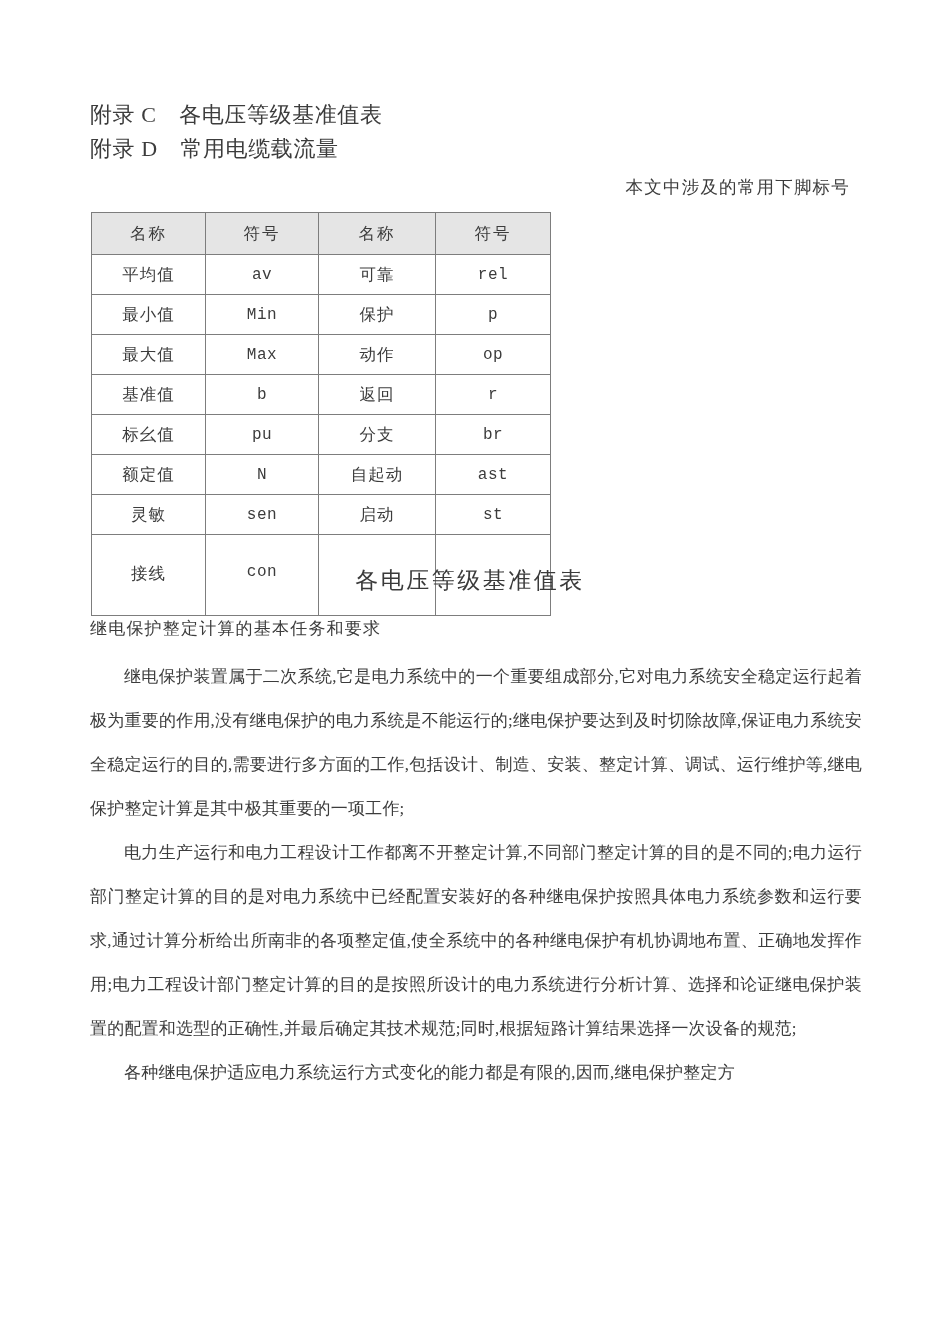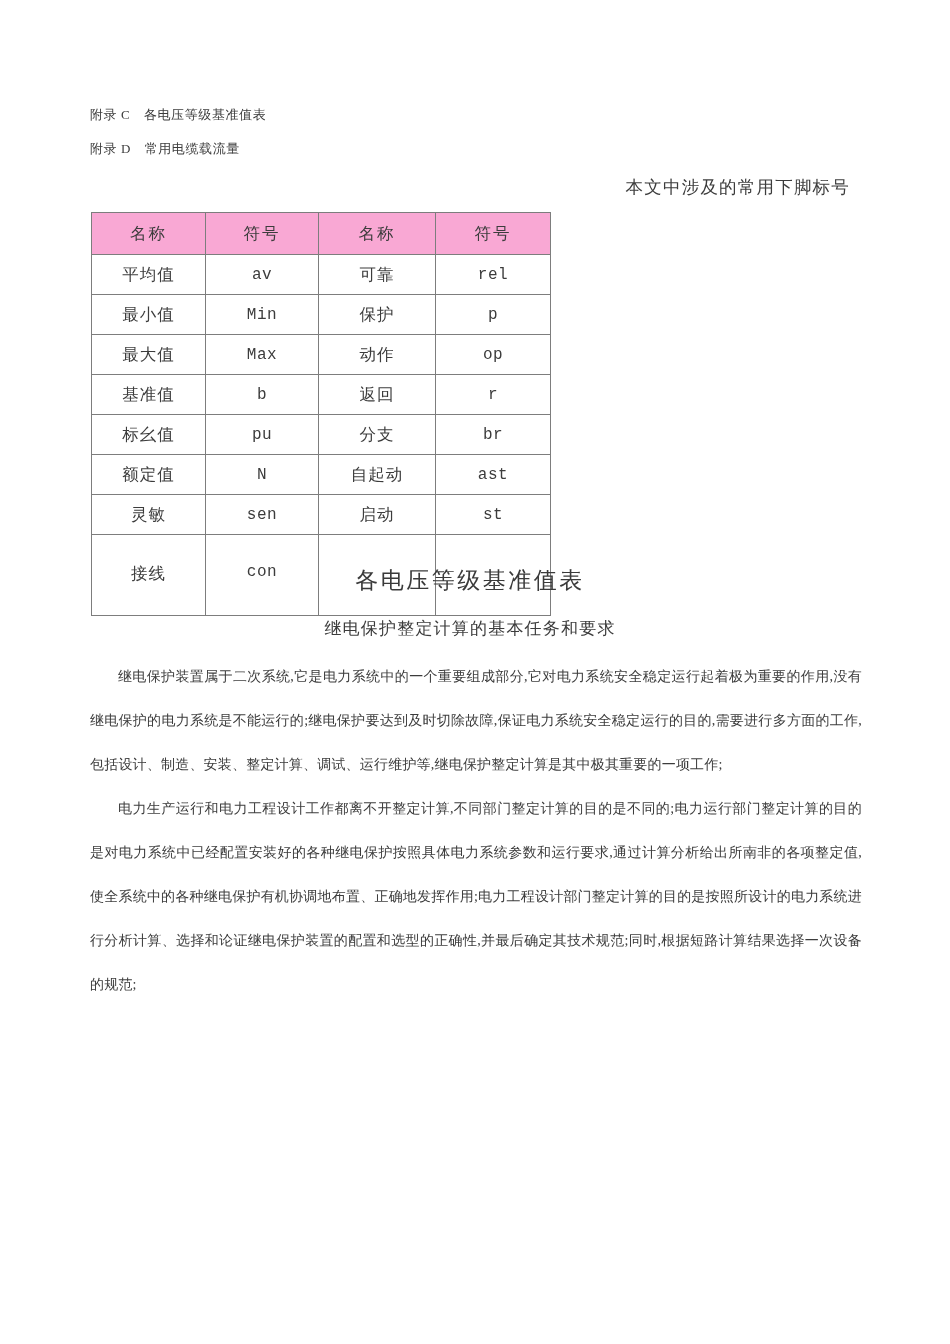--- a/index.html
+++ b/index.html
@@ -24,21 +24,21 @@
   }
 
   
   .appendix-block {
     position: absolute;
     left: 90px;
     top: 98px;
     width: 700px;
   }
   .appendix-line {
-    font-size: 13px;
+    font-size: 22px;
     line-height: 34px;
     letter-spacing: 0.6px;
     color: #3c3c3c;
     white-space: pre;
   }
 
   
   .table-caption {
     position: absolute;
     left: 90px;
@@ -64,21 +64,21 @@
     text-align: center;
     vertical-align: middle;
     font-size: 16.5px;
     font-weight: normal;
     color: #3c3c3c;
     padding: 0;
     height: 39px;
     letter-spacing: 1px;
   }
   .sub-table thead th {
-    background: #f9a8d4;
+    background: #e5e5e5;
     height: 41px;
     letter-spacing: 2px;
   }
   .sub-table col.c1 { width: 114px; }
   .sub-table col.c2 { width: 113px; }
   .sub-table col.c3 { width: 117px; }
   .sub-table col.c4 { width: 115px; }
   .sub-table tr.last-row td { height: 52px; vertical-align: top; padding-top: 28px; }
   .sub-table td.latin {
     font-family: "Liberation Mono", "DejaVu Sans Mono", monospace;
@@ -97,35 +97,35 @@
     letter-spacing: 2.5px;
     color: #3a3a3a;
   }
 
   
   .sub-heading {
     position: absolute;
     left: 90px;
     top: 617px;
     width: 760px;
-    text-align: center;
+    text-align: left;
     font-size: 17px;
     letter-spacing: 1.2px;
     color: #3c3c3c;
   }
 
   
   .body-block {
     position: absolute;
     left: 90px;
     top: 655px;
     width: 772px;
   }
   .para {
-    font-size: 14px;
+    font-size: 17px;
     line-height: 44px;
     text-align: justify;
     text-align-last: left;
     text-justify: inter-character;
     letter-spacing: 0.2px;
     color: #3c3c3c;
     margin: 0;
   }
   .para.indent { text-indent: 2em; }
   .inline-heading {
@@ -216,15 +216,16 @@
     </tbody>
   </table>
 
   <div class="doc-title">各电压等级基准值表</div>
 
   <div class="sub-heading">继电保护整定计算的基本任务和要求</div>
 
   <div class="body-block">
     <p class="para indent">继电保护装置属于二次系统,它是电力系统中的一个重要组成部分,它对电力系统安全稳定运行起着极为重要的作用,没有继电保护的电力系统是不能运行的;继电保护要达到及时切除故障,保证电力系统安全稳定运行的目的,需要进行多方面的工作,包括设计、制造、安装、整定计算、调试、运行维护等,继电保护整定计算是其中极其重要的一项工作;</p>
     <p class="para indent">电力生产运行和电力工程设计工作都离不开整定计算,不同部门整定计算的目的是不同的;电力运行部门整定计算的目的是对电力系统中已经配置安装好的各种继电保护按照具体电力系统参数和运行要求,通过计算分析给出所南非的各项整定值,使全系统中的各种继电保护有机协调地布置、正确地发挥作用;电力工程设计部门整定计算的目的是按照所设计的电力系统进行分析计算、选择和论证继电保护装置的配置和选型的正确性,并最后确定其技术规范;同时,根据短路计算结果选择一次设备的规范;</p>
+    <p class="para indent">各种继电保护适应电力系统运行方式变化的能力都是有限的,因而,继电保护整定方</p>
   </div>
 
 </div>
 
 </body></html>

